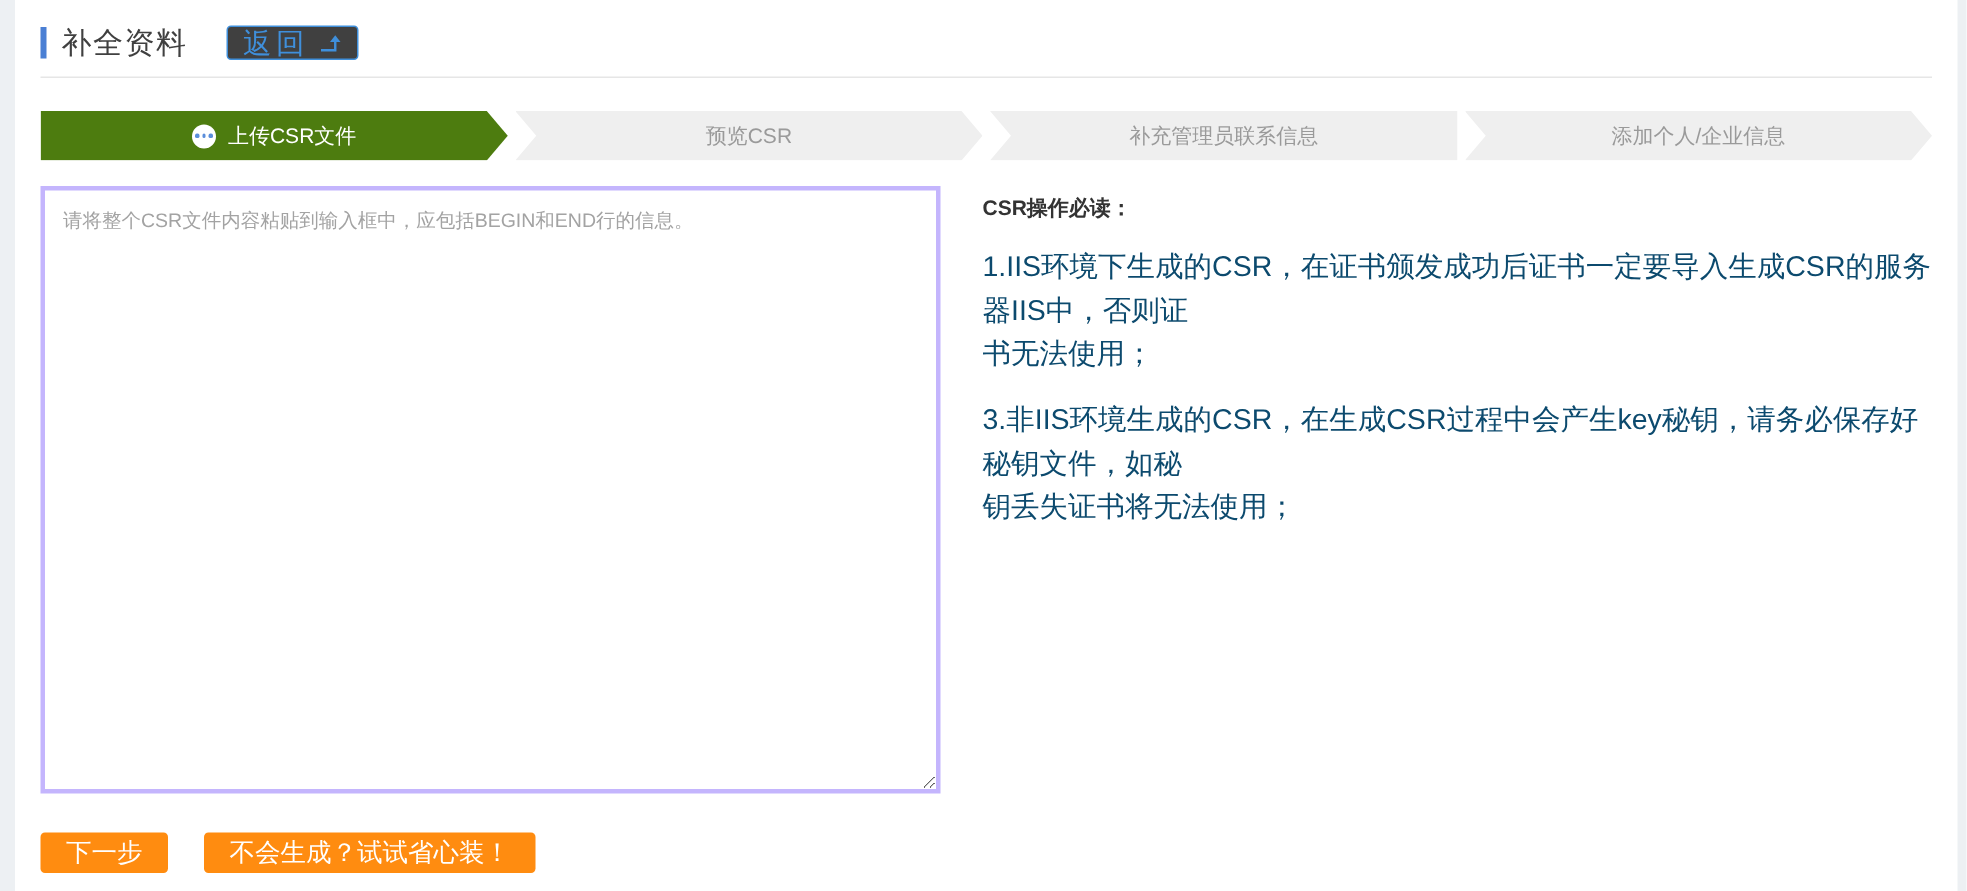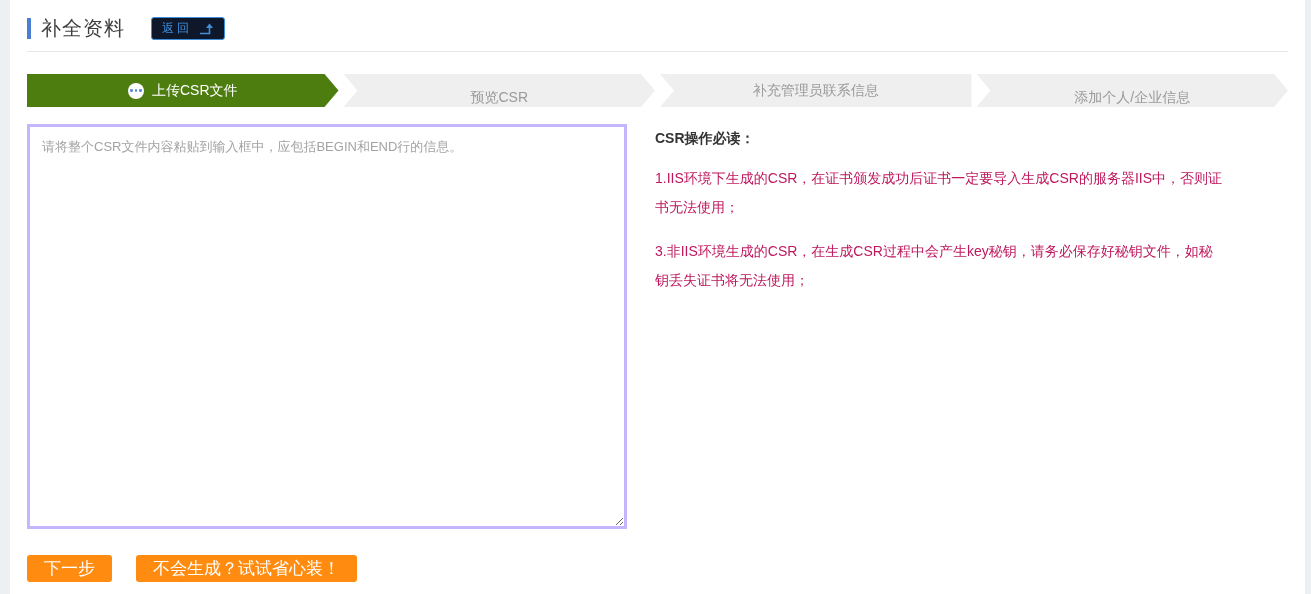--- a/index.html
+++ b/index.html
@@ -34,25 +34,25 @@
   .page-title {
     font-size: 20px;
     font-weight: 400;
     color: #404040;
     letter-spacing: 1px;
   }
   .back-btn {
     margin-left: 26px;
     height: 23px;
     padding: 0 10px;
-    background: #0f172a;
+    background: #404040;
     border: 1px solid #3f8fdb;
     border-radius: 3px;
     color: #3f8fdb;
-    font-size: 12px;
+    font-size: 19px;
     display: inline-flex;
     align-items: center;
     gap: 7px;
     cursor: pointer;
     letter-spacing: 3px;
   }
   .back-arrow { display: inline-block; line-height: 0; }
 
   
   .steps {
@@ -66,21 +66,21 @@
     background: #efefef;
     color: #9a9a9a;
     font-size: 14px;
     display: flex;
     align-items: center;
     justify-content: center;
     gap: 8px;
     white-space: nowrap;
   }
   .step--first { clip-path: polygon(0 0, calc(100% - 14px) 0, 100% 50%, calc(100% - 14px) 100%, 0 100%); }
-  .step--mid   { clip-path: polygon(0 0, calc(100% - 14px) 0, 100% 50%, calc(100% - 14px) 100%, 0 100%, 14px 50%); align-items: flex-end; }
+  .step--mid   { clip-path: polygon(0 0, calc(100% - 14px) 0, 100% 50%, calc(100% - 14px) 100%, 0 100%, 14px 50%); }
   .step--last  { clip-path: polygon(0 0, 100% 0, 100% 100%, 0 100%, 14px 50%); }
   .step.active { background: #4d7c0f; color: #ffffff; }
   .ellipsis-icon {
     width: 16px; height: 16px;
     border-radius: 50%;
     background: #ffffff;
     display: inline-flex;
     align-items: center;
     justify-content: center;
     gap: 2px;
@@ -108,22 +108,22 @@
   .csr-textarea::placeholder { color: #a3a3a3; }
 
   .notice { margin-left: 28px; flex: 1; padding-top: 6px; }
   .notice-title {
     font-size: 14px;
     font-weight: bold;
     color: #333;
     margin-bottom: 16px;
   }
   .notice p {
-    font-size: 14px;
-    color: #be185d;
+    font-size: 19px;
+    color: #0c4a6e;
     line-height: 29px;
     margin-bottom: 15px;
   }
 
   
   .actions { margin-top: 26px; display: flex; gap: 24px; }
   .btn-orange {
     height: 27px;
     padding: 0 17px;
     background: #ff8c10;

